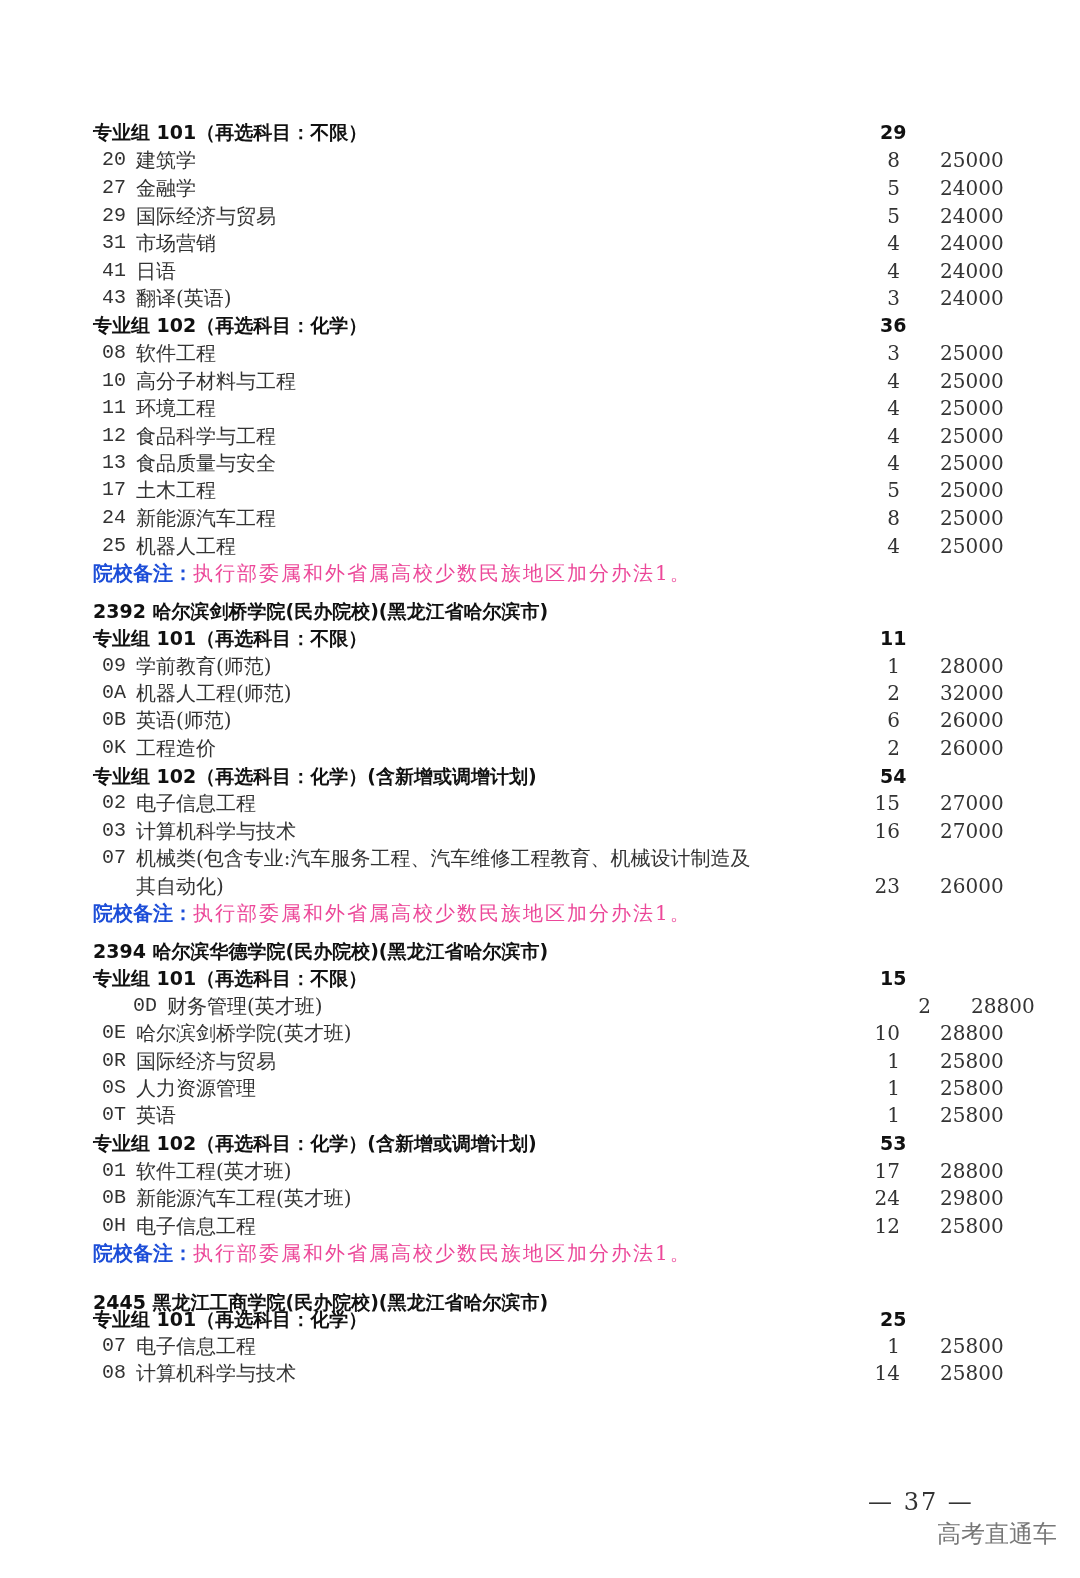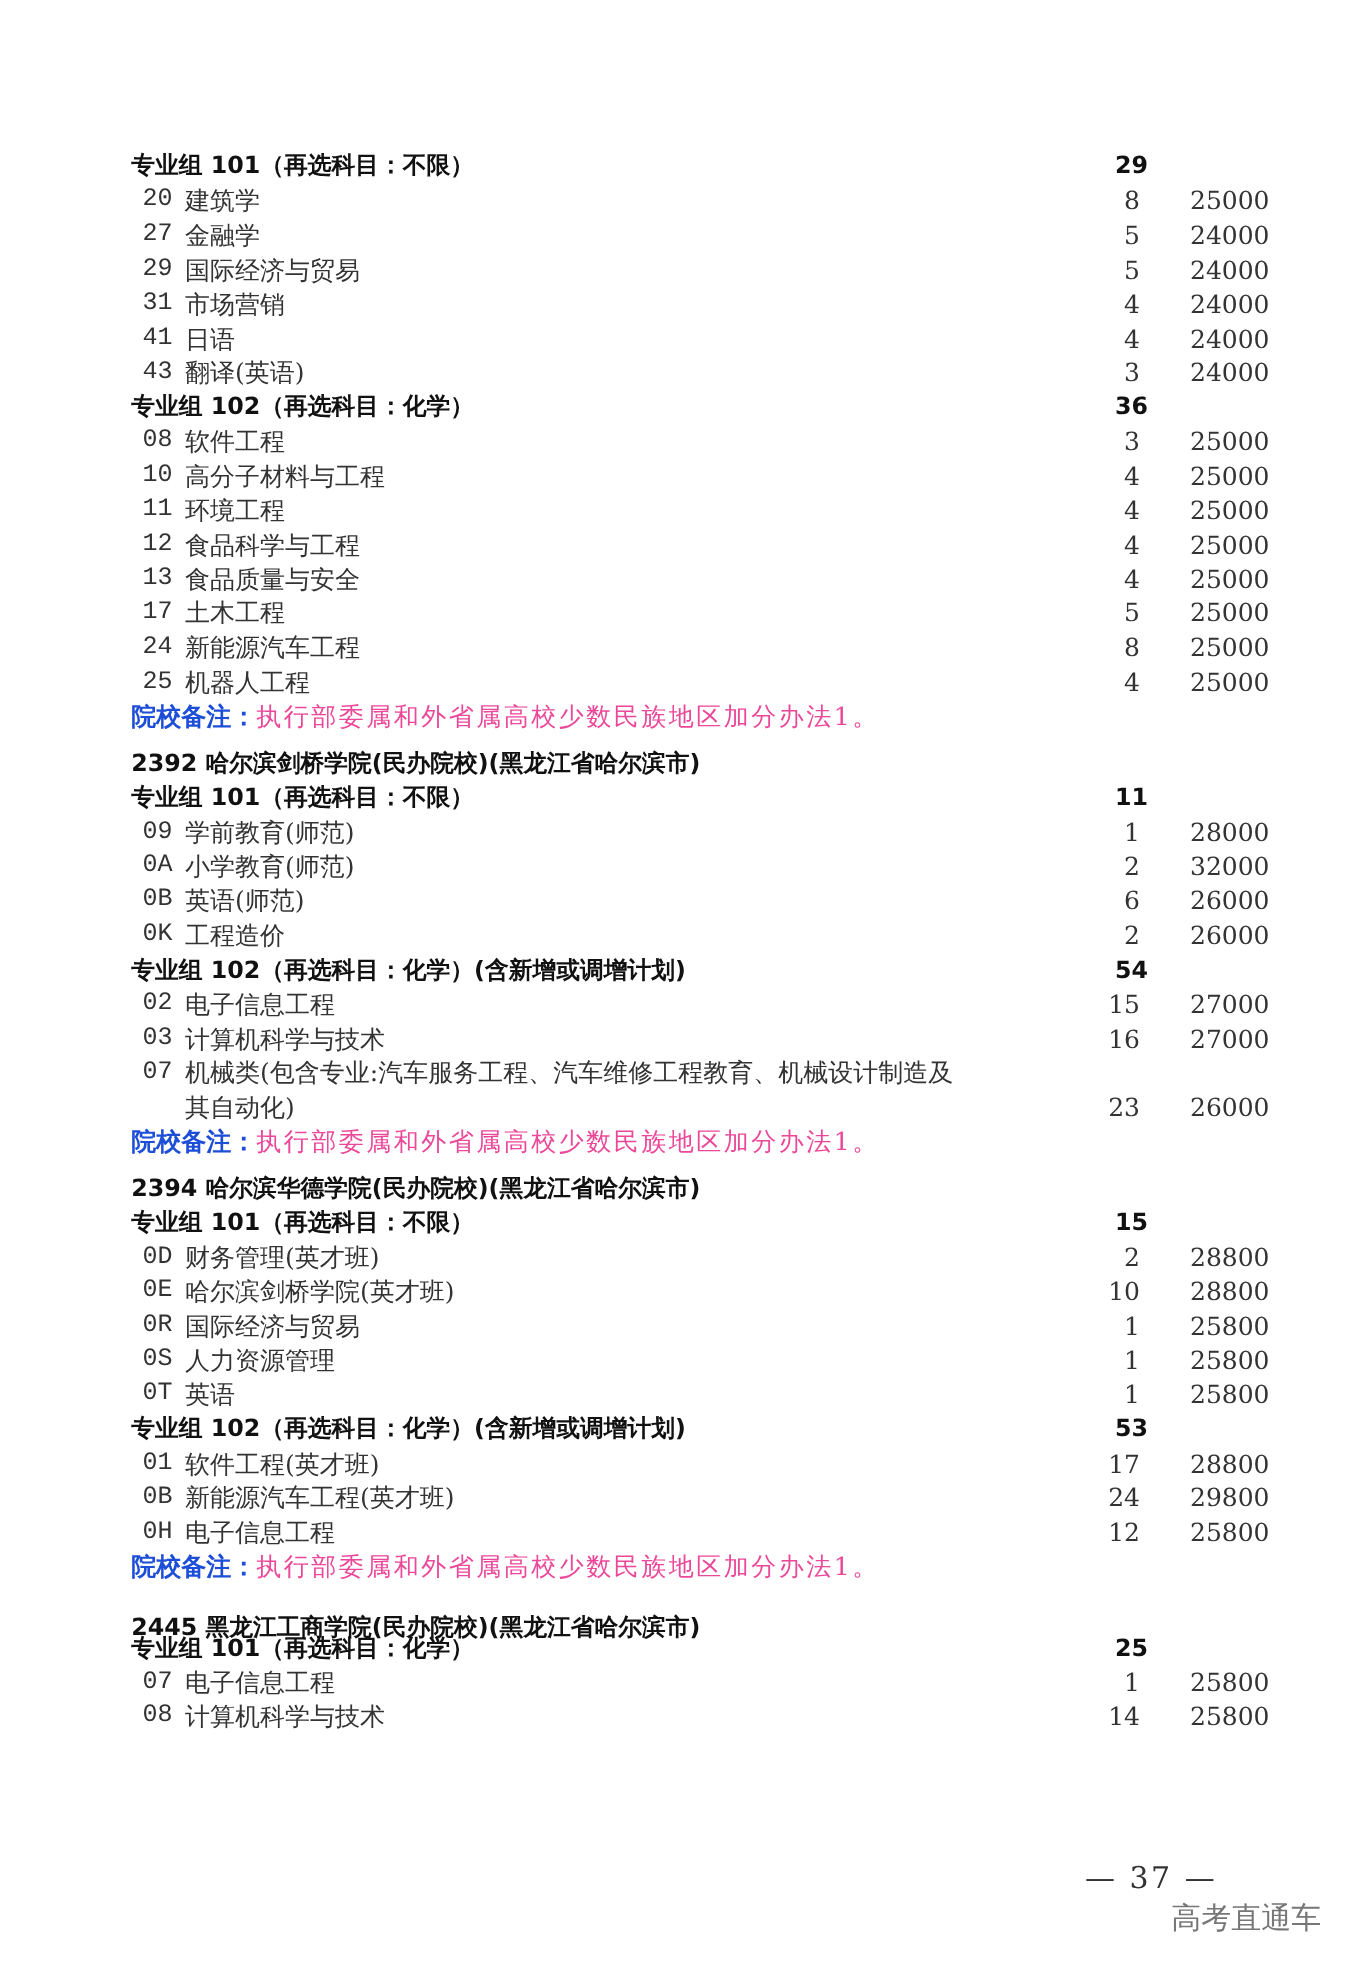--- a/index.html
+++ b/index.html
@@ -1,18 +1,18 @@
 <!DOCTYPE html>
 <html><head>
   <meta charset="utf-8">
   <style>
     html, body { margin: 0; padding: 0; background: #ffffff; }
     body { width: 1080px; height: 1578px; position: relative; overflow: hidden; color: #1a1a1a; }
     .page { position: absolute; left: 0; top: 0; width: 1080px; height: 1578px; }
-    .line { position: absolute; left: 16px; width: 960px; height: 28px; line-height: 28px; font-size: 20px; white-space: nowrap; }
+    .line { position: absolute; left: 4px; width: 960px; height: 28px; line-height: 28px; font-size: 20px; white-space: nowrap; }
     .bold { font-family: "DejaVu Sans", "Liberation Sans", sans-serif; font-weight: bold; color: #111; font-size: 19px; }
     .serif { font-family: "DejaVu Serif", "Liberation Serif", serif; color: #333; }
     .mono { font-family: "Liberation Mono", "DejaVu Sans Mono", monospace; color: #333; }
     .txt { position: absolute; }
     .head-text { left: 89px; }
     .code { left: 98px; width: 30px; }
     .name { left: 132px; }
     .count { left: 850px; width: 46px; text-align: right; }
     .gcount { left: 876px; font-family: "DejaVu Sans", "Liberation Sans", sans-serif; font-weight: bold; color:#111; font-size: 19px;}
     .fee { left: 936px; }
@@ -128,21 +128,21 @@
       <span class="txt gcount">11</span>
     </div>
     <div class="line" style="top: 652px;">
       <span class="txt mono code">09</span>
       <span class="txt serif name">学前教育(师范)</span>
       <span class="txt serif count">1</span>
       <span class="txt serif fee">28000</span>
     </div>
     <div class="line" style="top: 679px;">
       <span class="txt mono code">0A</span>
-      <span class="txt serif name">小学教育(师范)</span>
+      <span class="txt serif name">机器人工程(师范)</span>
       <span class="txt serif count">2</span>
       <span class="txt serif fee">32000</span>
     </div>
     <div class="line" style="top: 706px;">
       <span class="txt mono code">0B</span>
       <span class="txt serif name">英语(师范)</span>
       <span class="txt serif count">6</span>
       <span class="txt serif fee">26000</span>
     </div>
     <div class="line" style="top: 734px;">
@@ -182,21 +182,21 @@
     <div class="line" style="top: 899px;">
       <span class="txt head-text"><span class="note-label">院校备注：</span><span class="note-text">执行部委属和外省属高校少数民族地区加分办法1。</span></span>
     </div>
     <div class="line" style="top: 937px;">
       <span class="txt bold head-text">2394 哈尔滨华德学院(民办院校)(黑龙江省哈尔滨市)</span>
     </div>
     <div class="line" style="top: 964px;">
       <span class="txt bold head-text">专业组 101（再选科目：不限）</span>
       <span class="txt gcount">15</span>
     </div>
-    <div class="line" style="top: 992px;">
+    <div class="line" style="top: 992px; margin-left: 31px;">
       <span class="txt mono code">0D</span>
       <span class="txt serif name">财务管理(英才班)</span>
       <span class="txt serif count">2</span>
       <span class="txt serif fee">28800</span>
     </div>
     <div class="line" style="top: 1019px;">
       <span class="txt mono code">0E</span>
       <span class="txt serif name">哈尔滨剑桥学院(英才班)</span>
       <span class="txt serif count">10</span>
       <span class="txt serif fee">28800</span>

